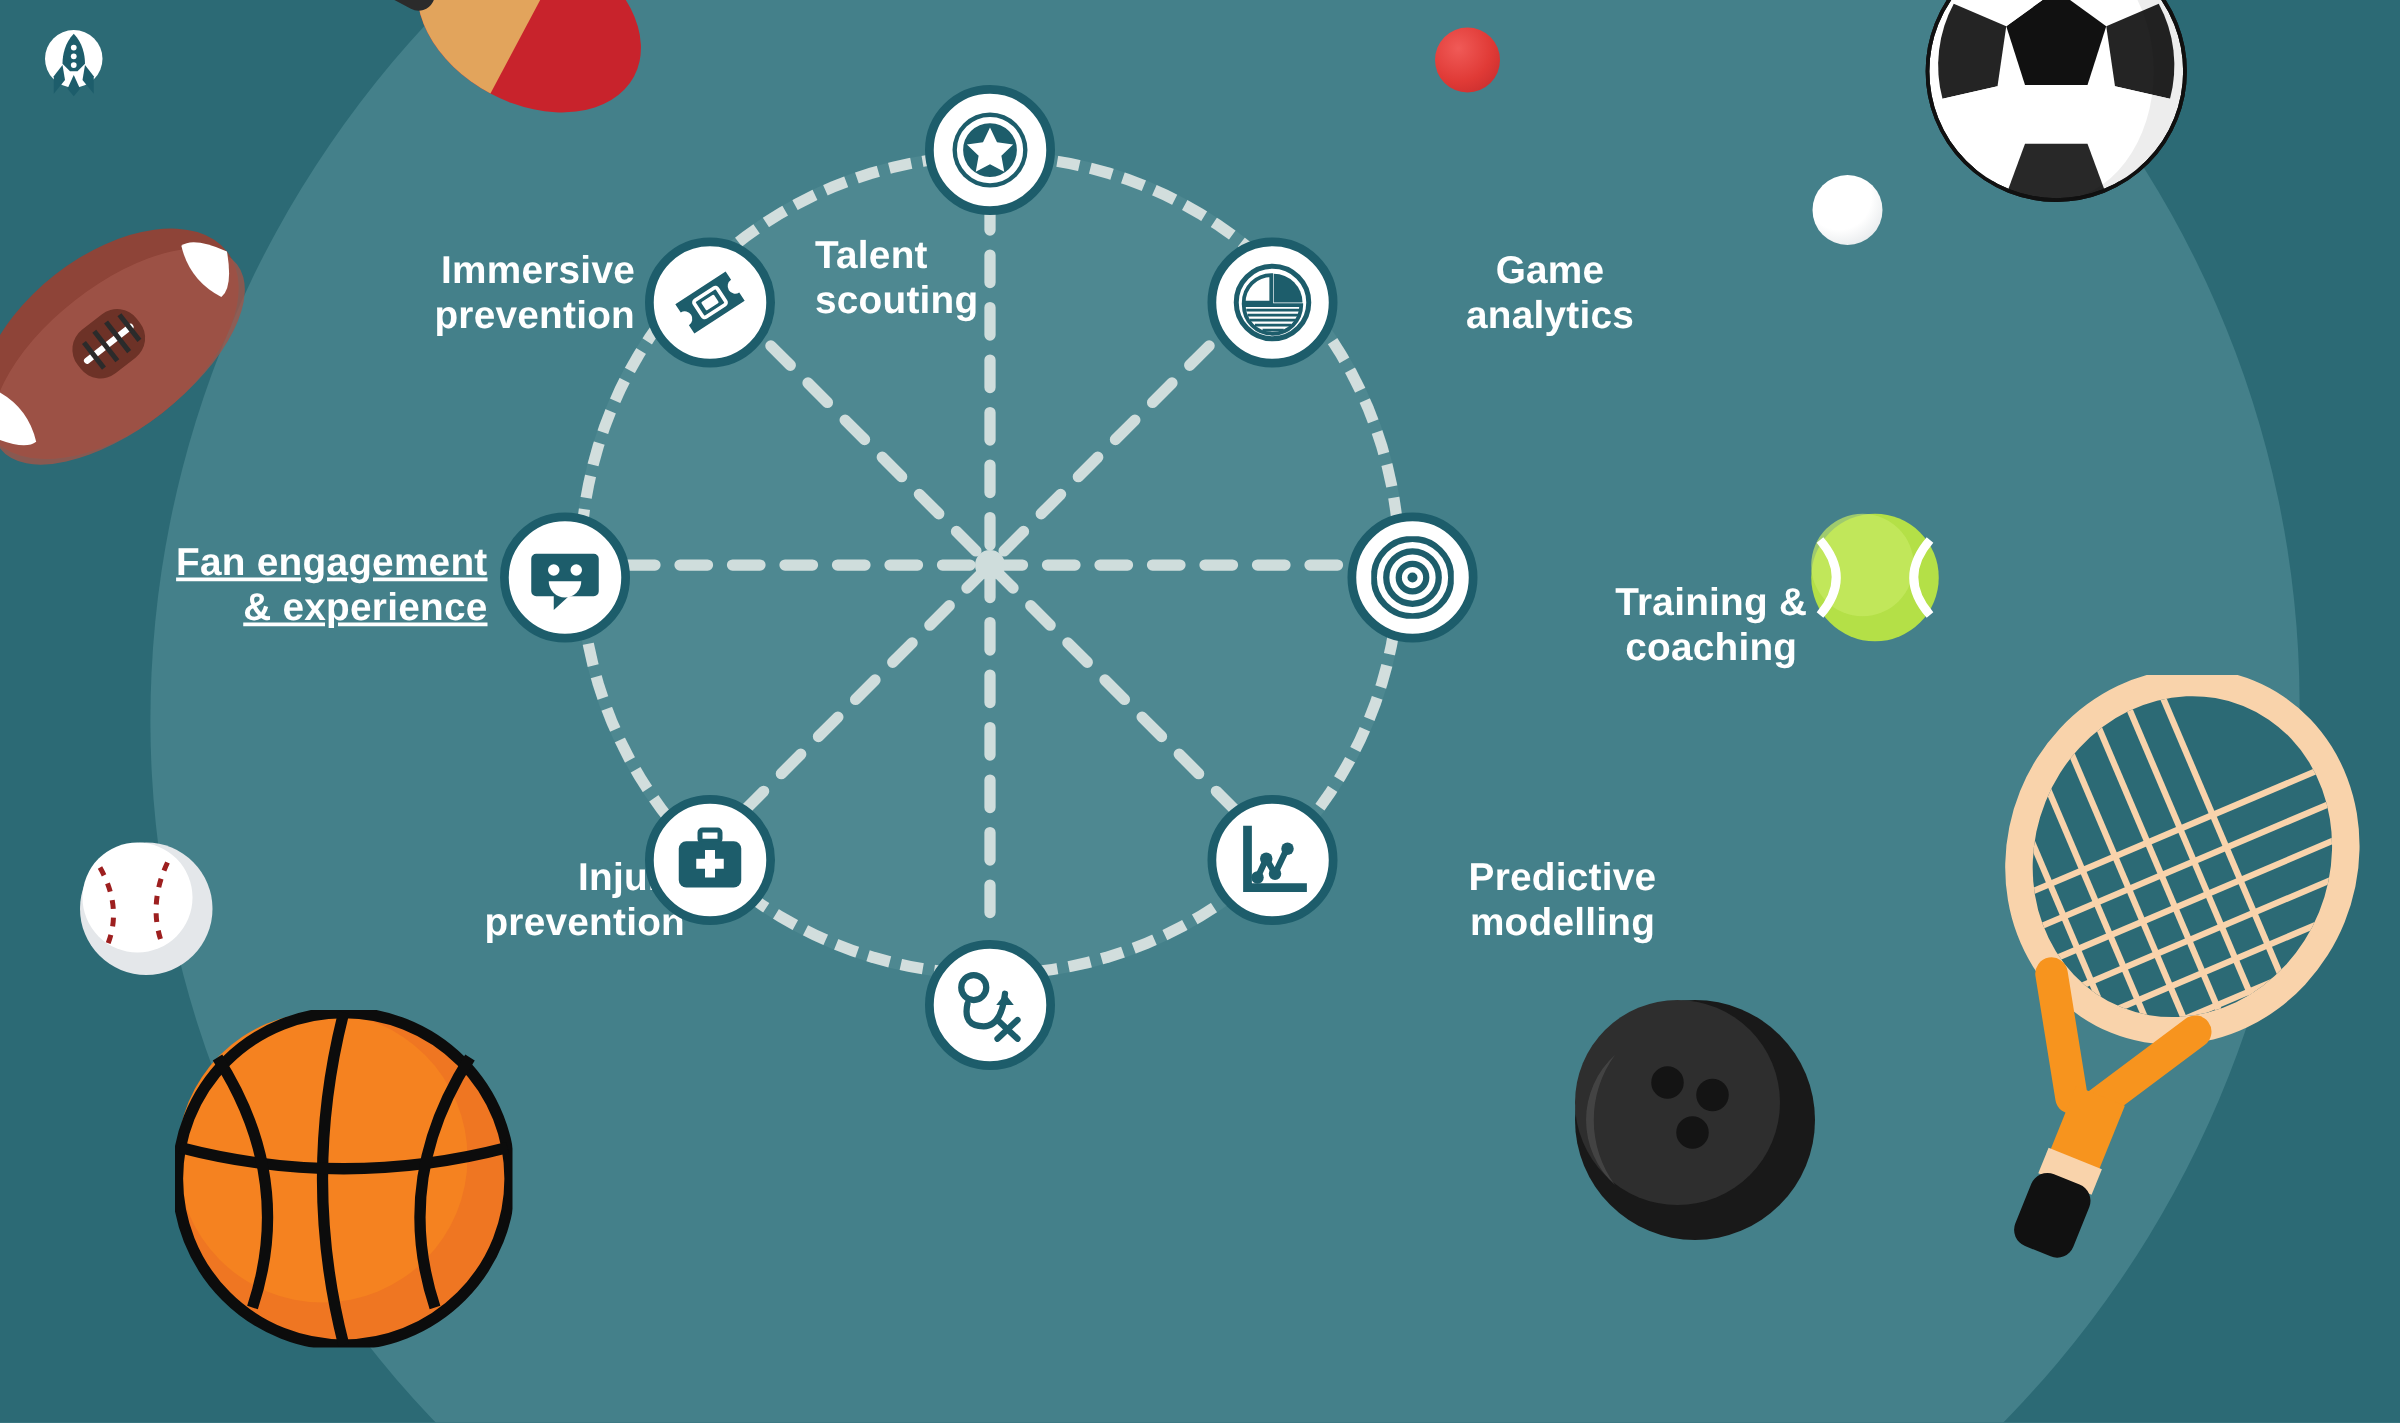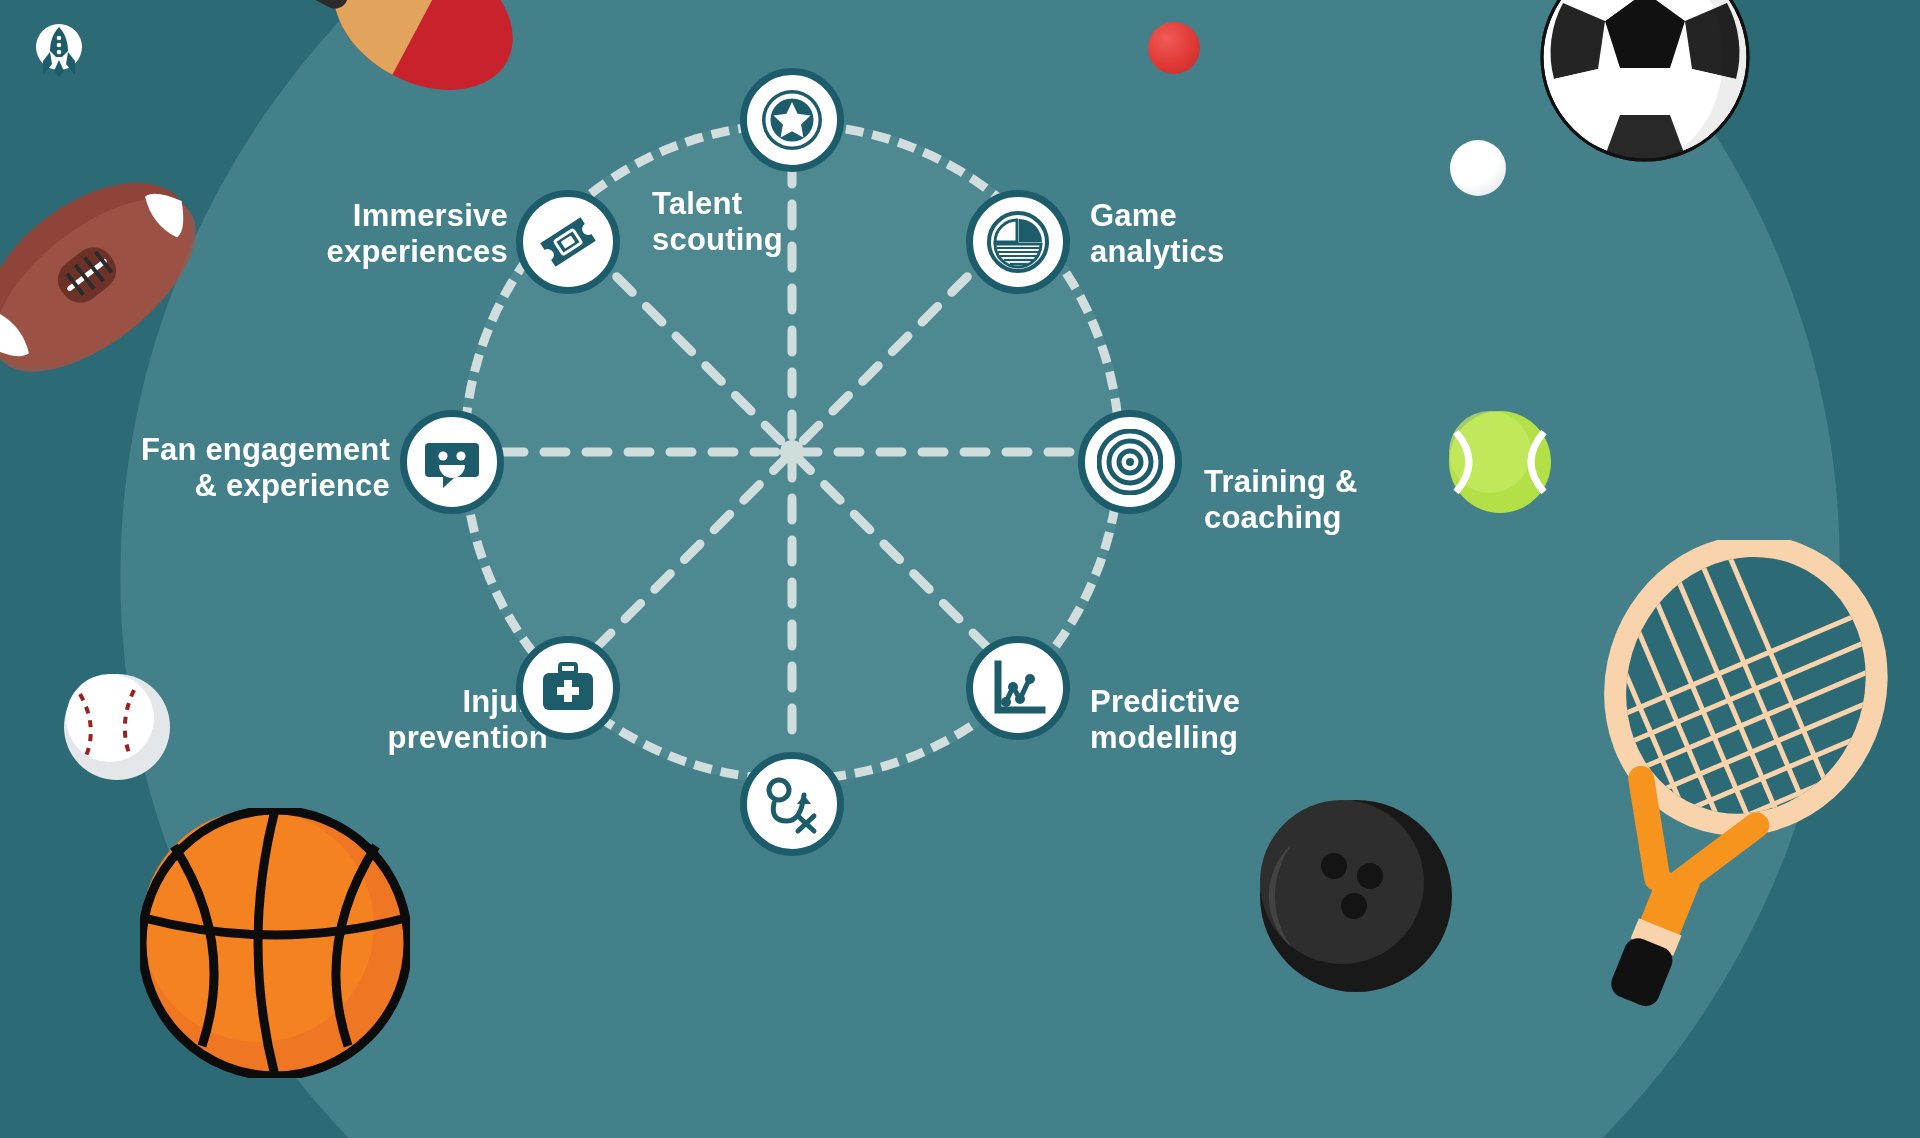--- a/index.html
+++ b/index.html
@@ -62,21 +62,21 @@
   .label {
     position:absolute;
     color:#ffffff;
     font-size:31px;
     font-weight:700;
     line-height:1.16;
     letter-spacing:0.2px;
     z-index:24;
     white-space:pre-line;
   }
-  .lbl-right { text-align:left; }
+  .lbl-right { text-align:center; }
   .lbl-left  { text-align:right; }
   .lbl-center{ text-align:left; }
 
   
   .deco { position:absolute; z-index:5; }
 
   
   .paddle { left:258px; top:-64px; width:270px; height:190px; transform:rotate(0deg); }
 
   
@@ -357,30 +357,30 @@
   <div class="node" style="left:400px; top:410px;">
     <span>
       <svg width="64" height="64" viewBox="0 0 64 64">
         <path d="M9 13 h46 a4 4 0 0 1 4 4 v26 a4 4 0 0 1 -4 4 h-20 l-12 11 v-11 h-14 a4 4 0 0 1 -4 -4 v-26 a4 4 0 0 1 4 -4z" fill="#1d5d6b"></path>
         <circle cx="23" cy="26" r="4.6" fill="#ffffff"></circle>
         <circle cx="41" cy="26" r="4.6" fill="#ffffff"></circle>
         <path d="M19 35 h26 a13 13 0 0 1 -26 0z" fill="#ffffff"></path>
       </svg>
     </span>
   </div>
-  <div class="label lbl-left" style="left:104px; top:432px; width:286px;">Fan engagement
+  <div class="label lbl-left" style="left:104px; top:432px; width:286px;text-decoration:underline;">Fan engagement
 &amp; experience</div>
 
   <div class="node" style="left:516px; top:190px;">
     <span>
       <svg width="64" height="64" viewBox="0 0 64 64">
         <g transform="rotate(-33 32 32)">
           <path d="M8 18 h48 v8 a6 6 0 0 0 0 12 v8 h-48 v-8 a6 6 0 0 0 0 -12z" fill="#1d5d6b"></path>
           <rect x="21" y="24" width="22" height="16" rx="2" fill="none" stroke="#ffffff" stroke-width="3"></rect>
           <rect x="26" y="28" width="12" height="8" rx="1" fill="#ffffff"></rect>
         </g>
       </svg>
     </span>
   </div>
   <div class="label lbl-left" style="left:258px; top:198px; width:250px;">Immersive
-experiences</div>
+prevention</div>
 
 </div>
 
 </body></html>

